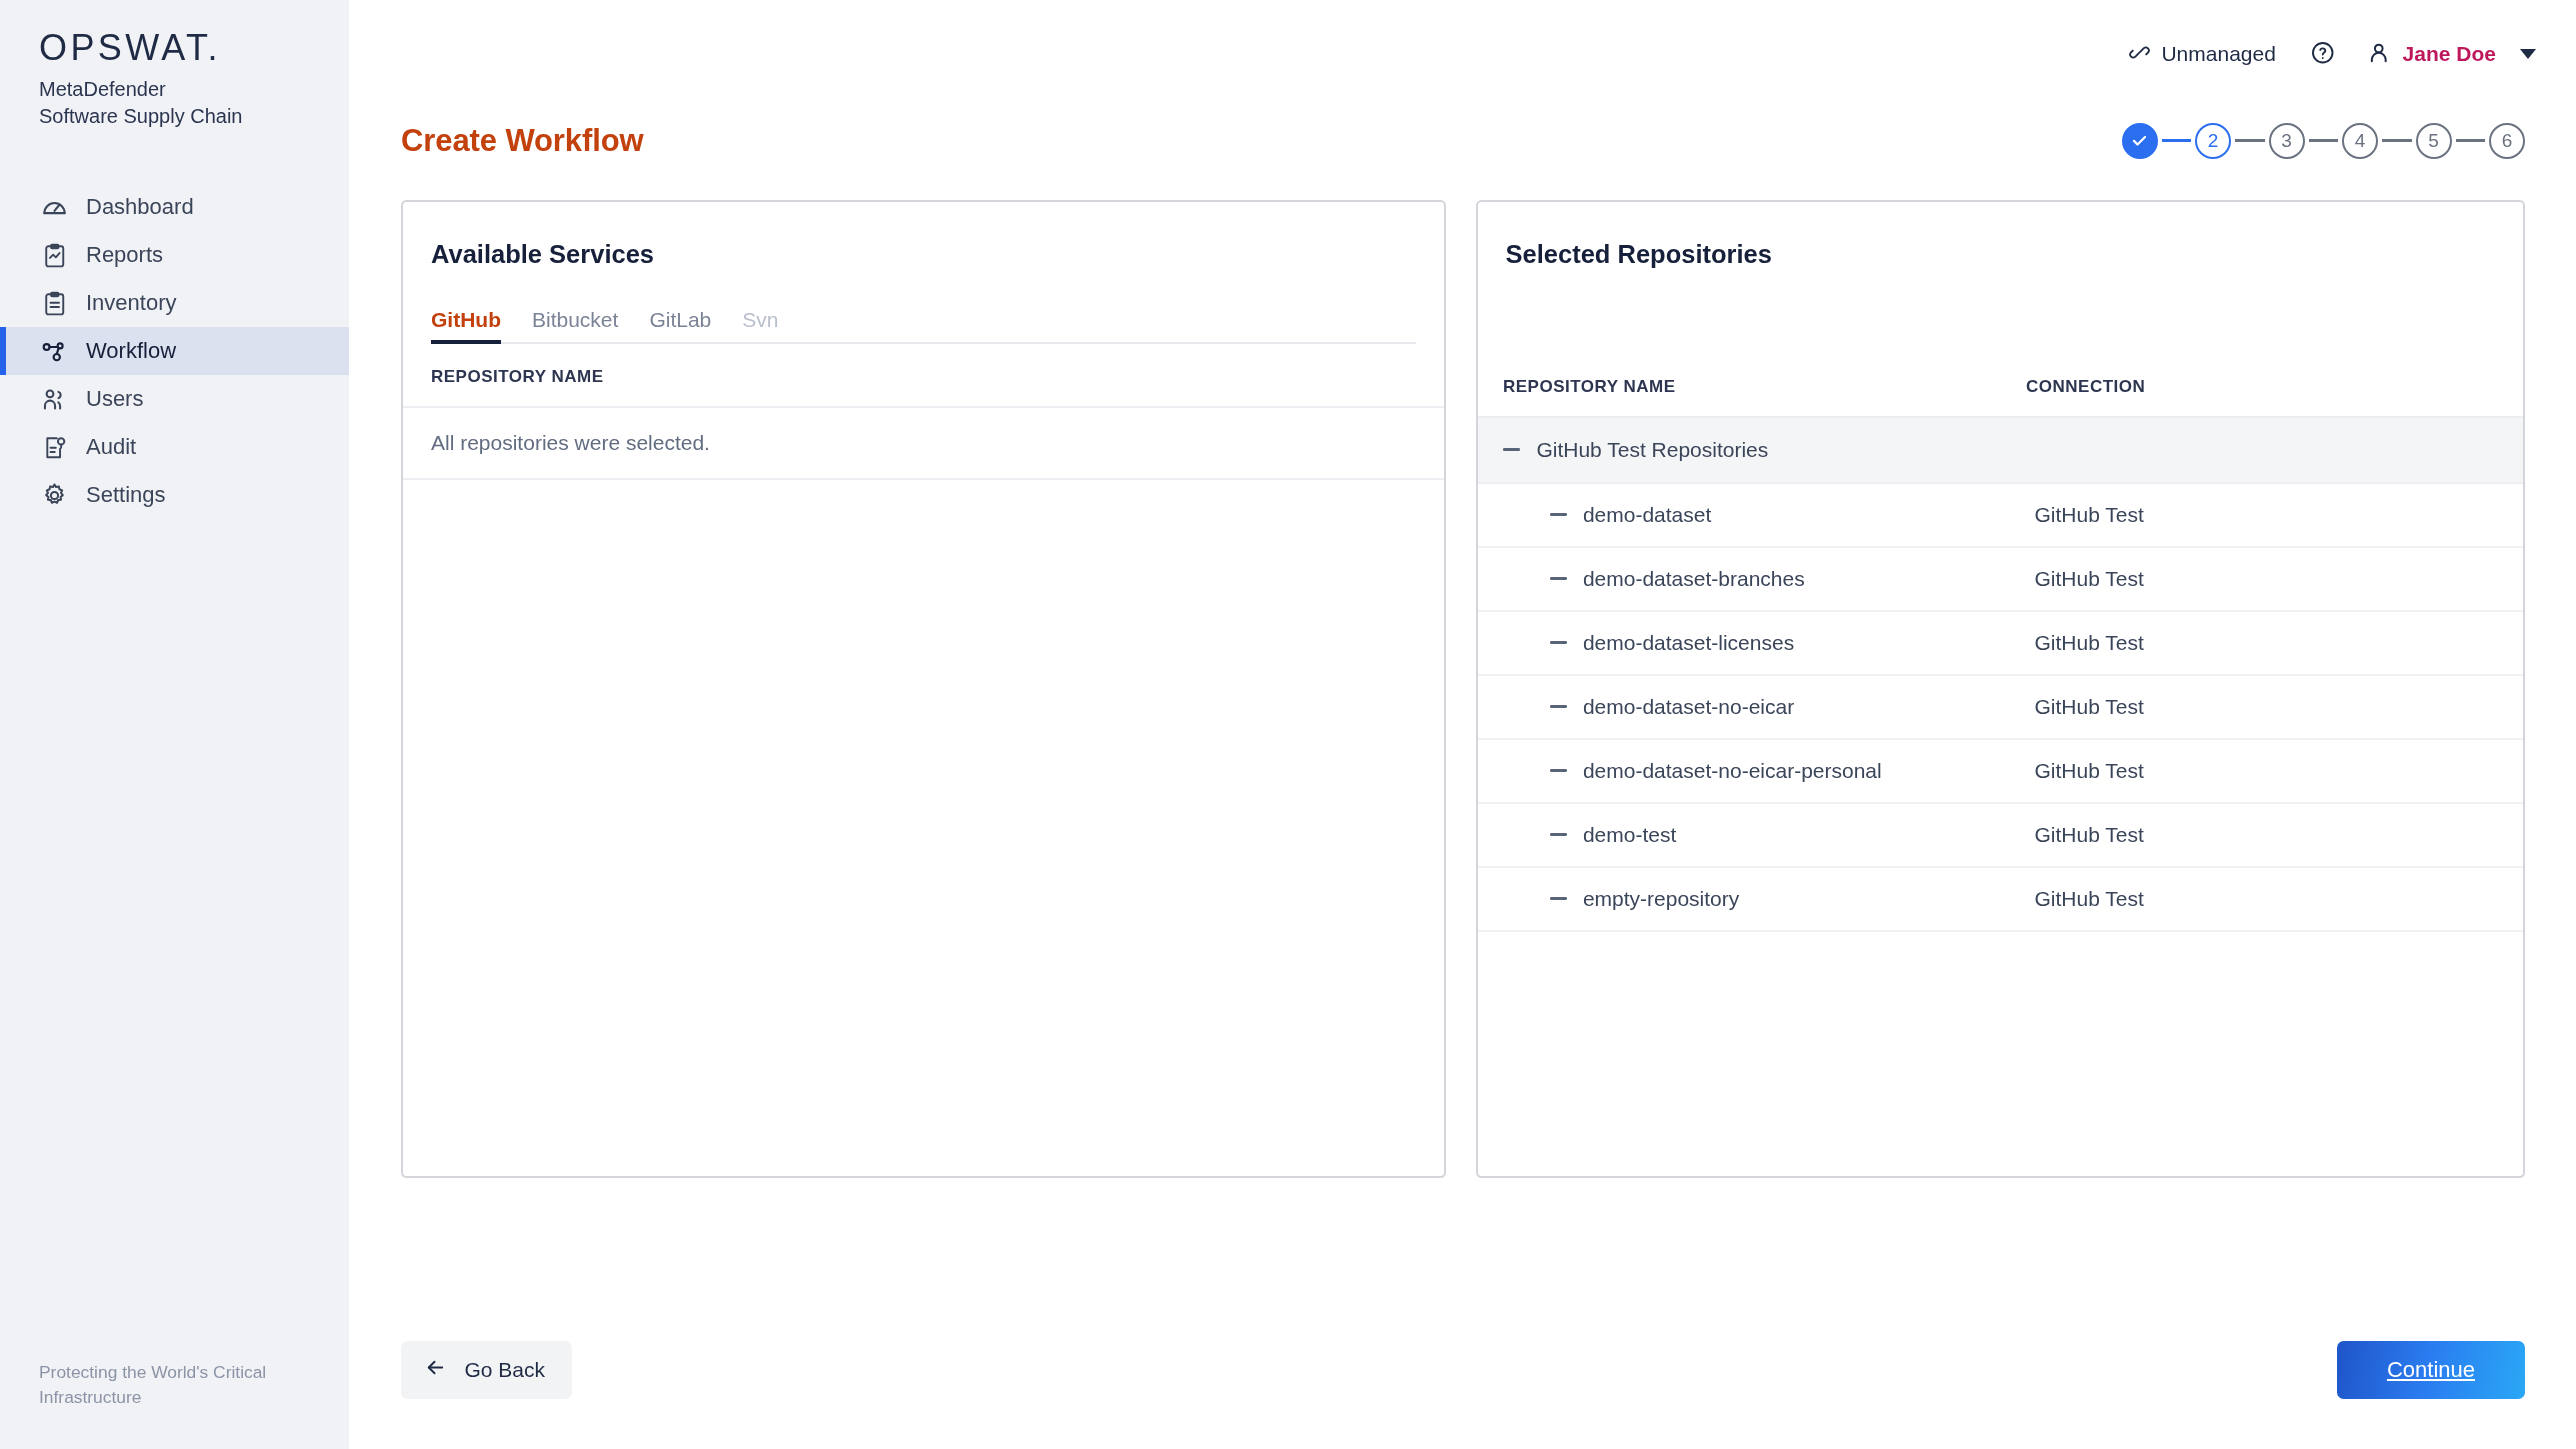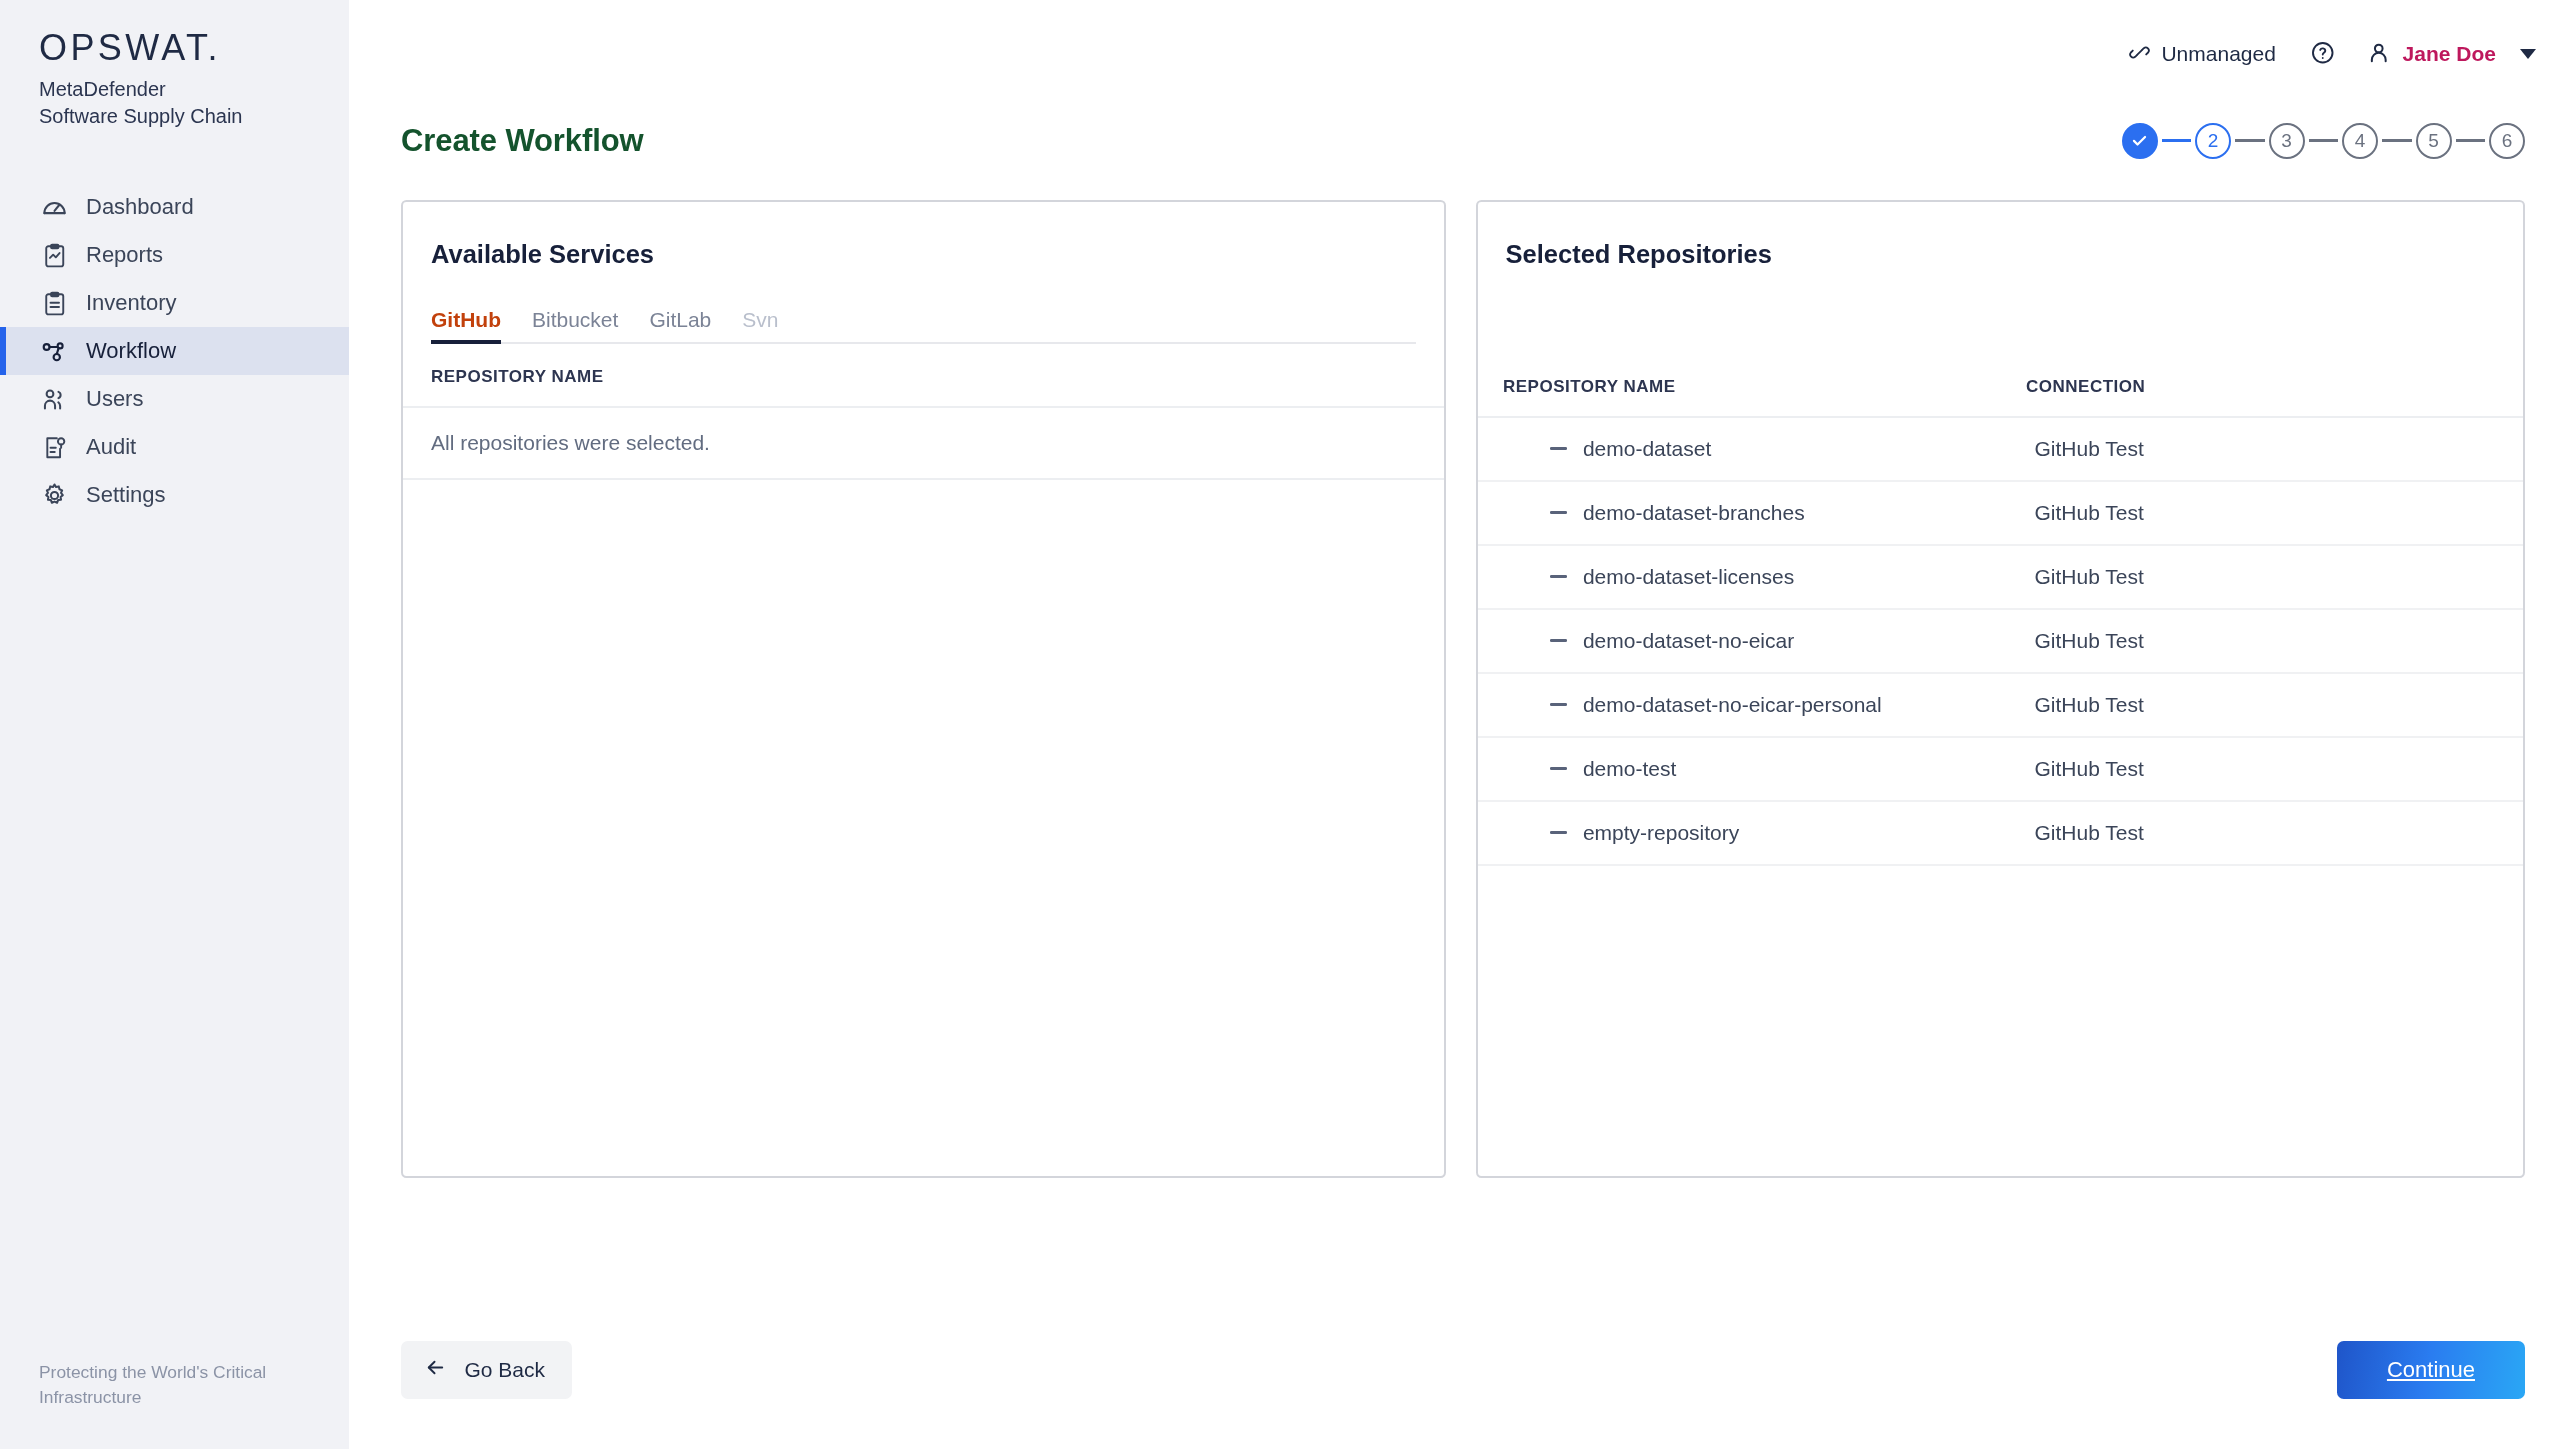--- a/index.html
+++ b/index.html
@@ -144,21 +144,21 @@
   .page-head {
     display: flex;
     align-items: center;
     justify-content: space-between;
     padding: 0 51px 0 52px;
     height: 67px;
   }
   .page-title {
     font-size: 31px;
     font-weight: 700;
-    color: #14532d;
+    color: #c2410c;
     letter-spacing: -0.1px;
   }
 
   .stepper {
     display: flex;
     align-items: center;
   }
   .step {
     width: 36px;
     height: 36px;
@@ -517,20 +517,26 @@
       </div>
 
       <div class="card right">
         <div class="card-title">Selected Repositories</div>
 
         <div class="tbl-head" style="margin-top:85px;">
           <div class="col-repo">REPOSITORY NAME</div>
           <div class="col-conn">CONNECTION</div>
         </div>
 
+        <div class="group-row">
+          <div class="cell-name">
+            <span class="minus"></span>
+            <span>GitHub Test Repositories</span>
+          </div>
+        </div>
 
         <div class="repo-row">
           <div class="cell-name">
             <span class="minus"></span>
             <span>demo-dataset</span>
           </div>
           <div class="cell-conn">GitHub Test</div>
         </div>
 
         <div class="repo-row">

